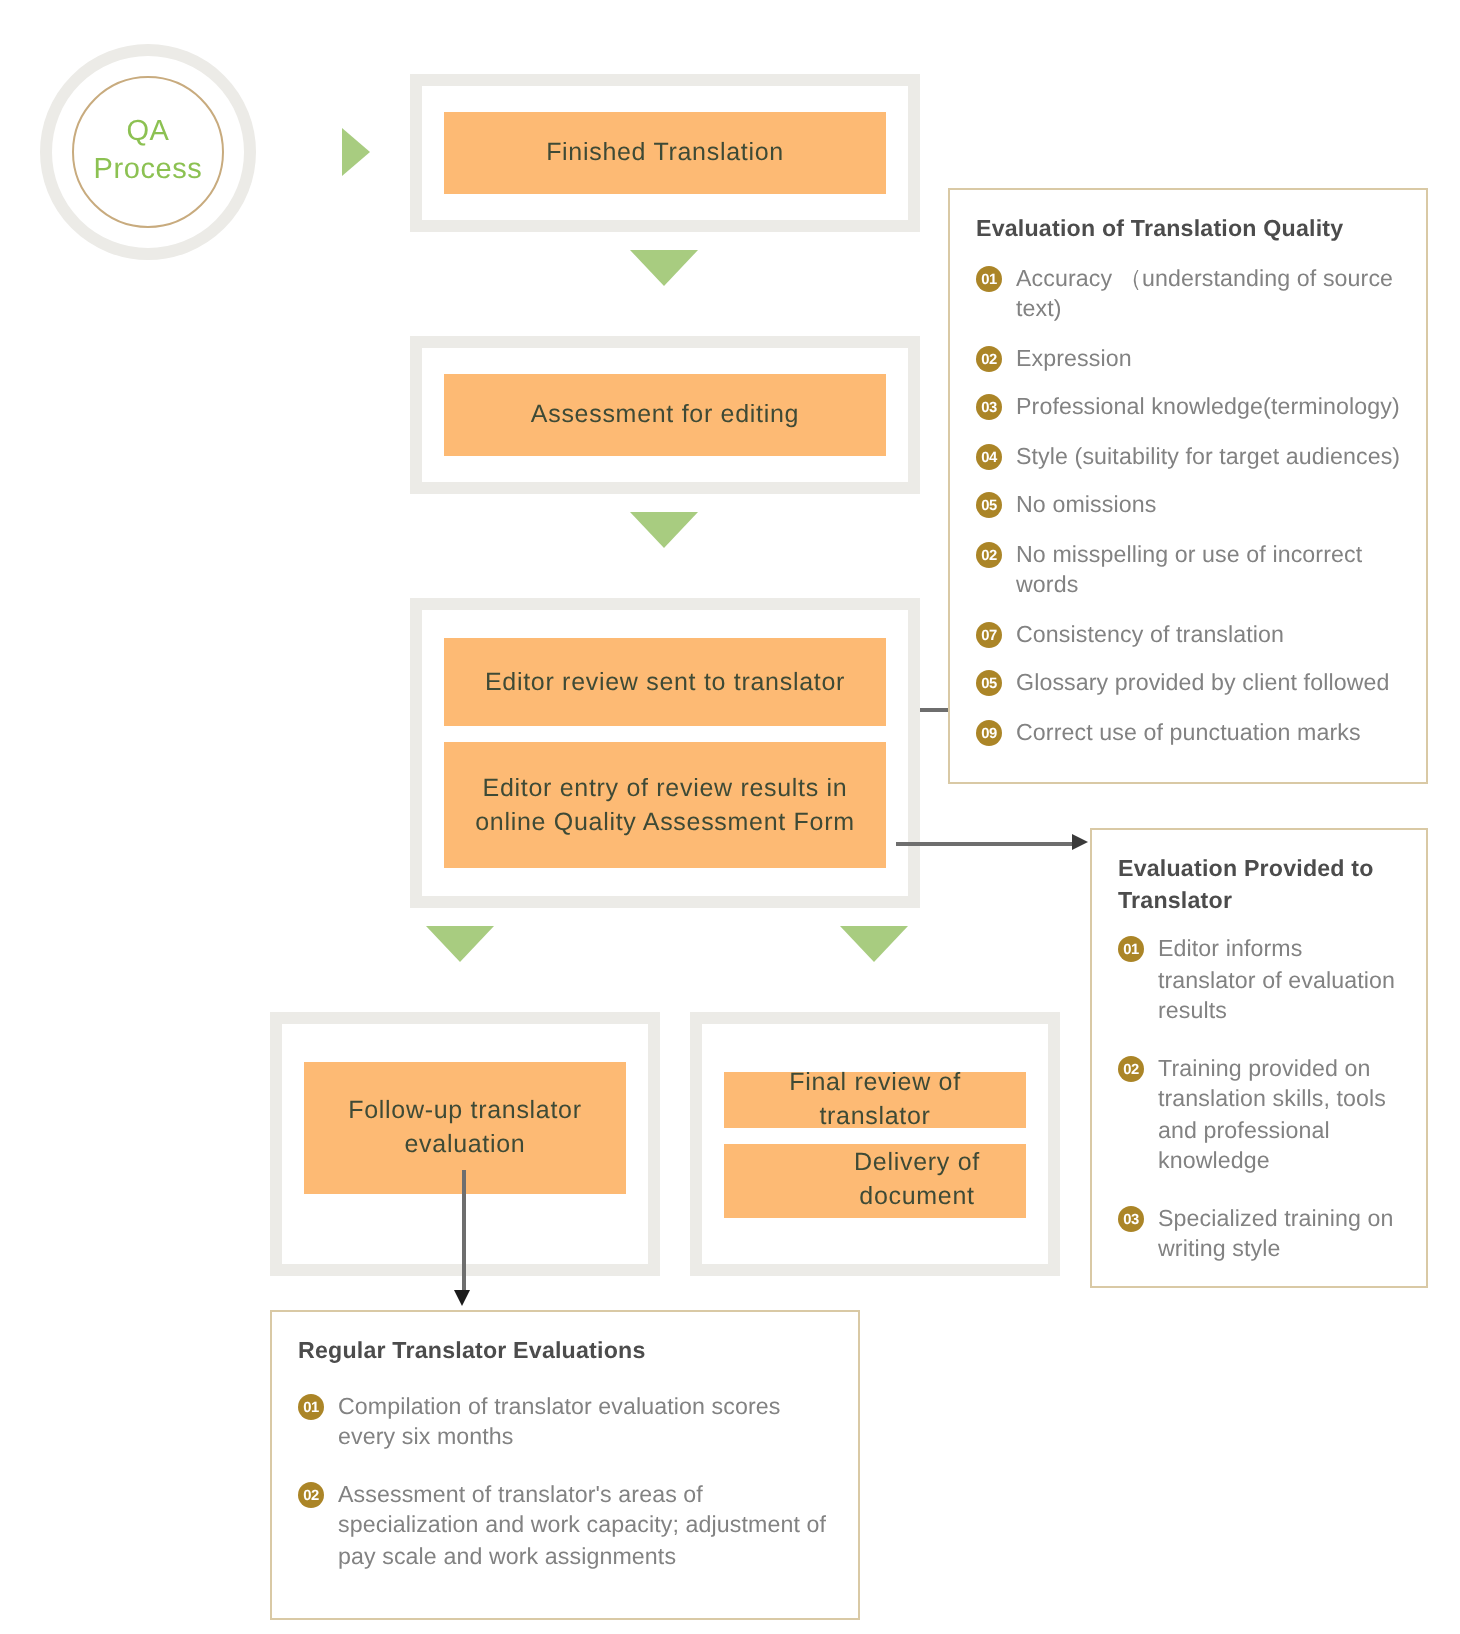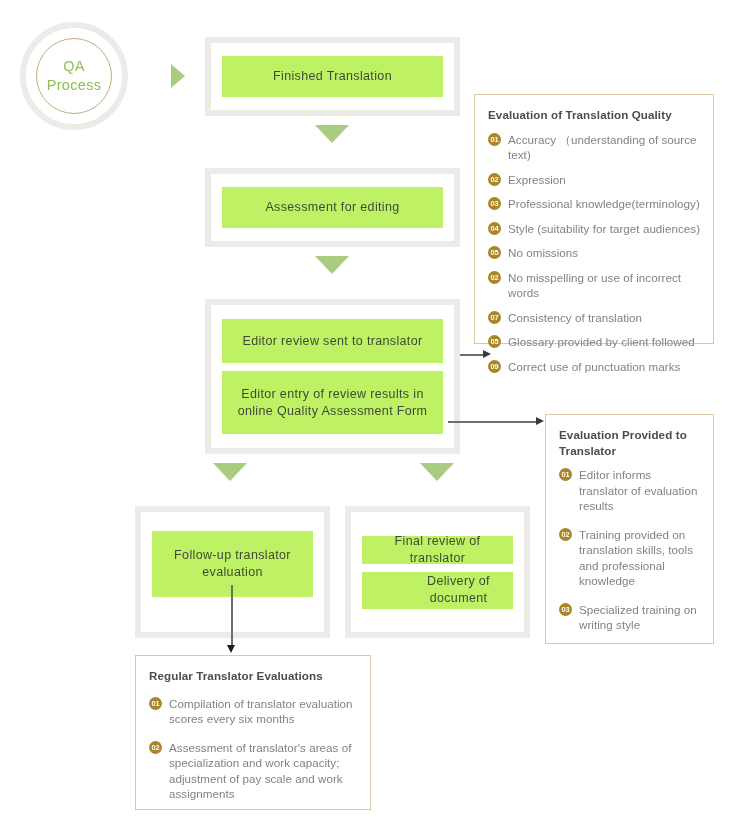--- a/index.html
+++ b/index.html
@@ -73,21 +73,21 @@
     background: #ffffff;
     border: 6px solid #ecebe7;
     box-sizing: border-box;
     padding: 8px 11px;
     display: flex;
     flex-direction: column;
     justify-content: center;
     gap: 8px;
   }
   .gbar {
-    background: #bef264;
+    background: #fdba74;
     color: #3e4a36;
     font-size: 12.5px;
     line-height: 17px;
     letter-spacing: .35px;
     text-align: center;
     display: flex;
     align-items: center;
     justify-content: center;
     box-sizing: border-box;
     padding: 4px 6px;
@@ -205,21 +205,21 @@
   </div>
 
   <div class="pbox" style="left:345px; top:506px; width:185px; height:132px;">
     <div class="gbar" style="height:28px;">Final review of translator</div>
     <div class="gbar" style="height:37px;padding-left:48px;">Delivery of document</div>
   </div>
 
   <div class="conn conn-v" style="left:231px; top:585px; height:64px;"></div>
   <div class="arrowhead-d" style="left:227px; top:645px;"></div>
 
-  <div class="panel" style="left:474px; top:94px; width:240px; height:250px;">
+  <div class="panel" style="left:474px; top:94px; width:240px; height:298px;">
     <div class="panel-title">Evaluation of Translation Quality</div>
     <ul>
       <li>
         <span class="badge">01</span>
         <span>Accuracy （understanding of source text)</span>
       </li>
       <li>
         <span class="badge">02</span>
         <span>Expression</span>
       </li>
@@ -265,21 +265,21 @@
         <span class="badge">02</span>
         <span>Training provided on translation skills, tools and professional knowledge</span>
       </li>
       <li>
         <span class="badge">03</span>
         <span>Specialized training on writing style</span>
       </li>
     </ul>
   </div>
 
-  <div class="panel" style="left:135px; top:655px; width:236px; height:155px;">
+  <div class="panel" style="left:135px; top:655px; width:295px; height:155px;">
     <div class="panel-title" style="margin-bottom:12px;">Regular Translator Evaluations</div>
     <ul>
       <li style="margin-bottom:13px;">
         <span class="badge">01</span>
         <span>Compilation of translator evaluation scores every six months</span>
       </li>
       <li>
         <span class="badge">02</span>
         <span>Assessment of translator's areas of specialization and work capacity; adjustment of pay scale and work assignments</span>
       </li>

